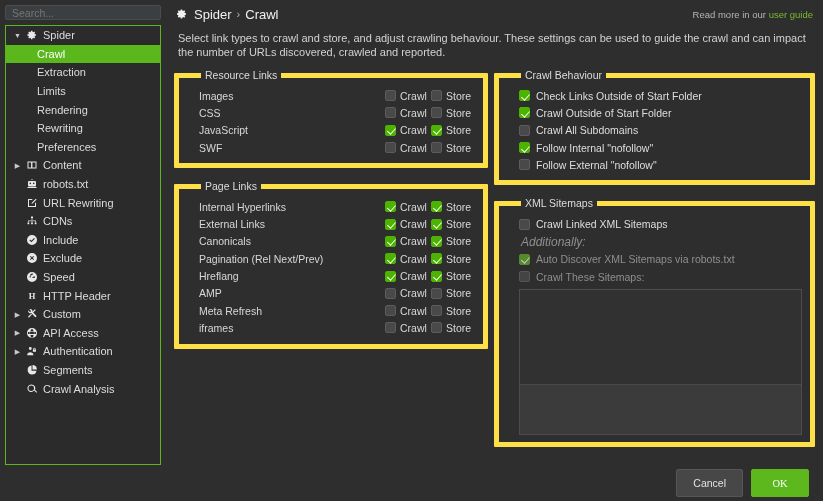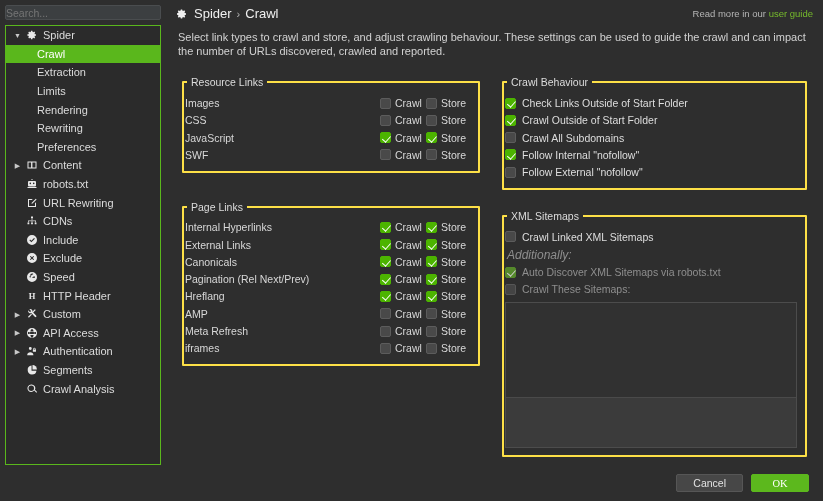--- a/index.html
+++ b/index.html
@@ -39,21 +39,21 @@
     display: flex;
     flex-direction: column;
   }
   .search-box {
     height: 17px;
     background: #3c3f41;
     border: 1px solid #4a4d4f;
     border-radius: 2px;
     color: #9a9a9a;
     font-size: 10.5px;
-    padding: 0 0;
+    padding: 0 6px;
     box-sizing: border-box;
     display: flex;
     align-items: center;
     width: 100%;
     outline: none;
     font-family: "Liberation Sans", sans-serif;
   }
   .tree {
     margin-top: 5px;
     border: 1px solid #5ab71c;
@@ -143,24 +143,24 @@
     gap: 6px;
     margin-top: 10px;
     flex: 1 1 auto;
     min-height: 0;
   }
   .col { display: flex; flex-direction: column; }
   .col.left { width: 314px; flex: 0 0 314px; }
   .col.right { flex: 1 1 auto; min-width: 0; }
 
   fieldset.panel {
-    border: 2px solid #fde047;
+    border: 5px solid #fde047;
     border-radius: 1px;
-    margin: 8px;
-    padding: 6px 8px 7px 1px;
+    margin: 0;
+    padding: 6px 8px 7px 20px;
     box-sizing: border-box;
     background: transparent;
   }
   fieldset.panel legend {
     font-size: 10.5px;
     color: #dcdcdc;
     padding: 0 4px;
     margin-left: 2px;
   }
   .panel-gap { height: 12px; }
@@ -248,21 +248,21 @@
     flex: 0 0 36px;
     display: flex;
     align-items: center;
     justify-content: flex-end;
     padding-right: 14px;
     box-sizing: border-box;
     gap: 8px;
   }
   .btn {
     min-width: 58px;
-    height: 18px;
+    height: 28px;
     border-radius: 2px;
     font-size: 10.5px;
     display: flex;
     align-items: center;
     justify-content: center;
     box-sizing: border-box;
     font-family: "Liberation Sans", sans-serif;
     border: 1px solid #565656;
     background: #474747;
     color: #e2e2e2;

